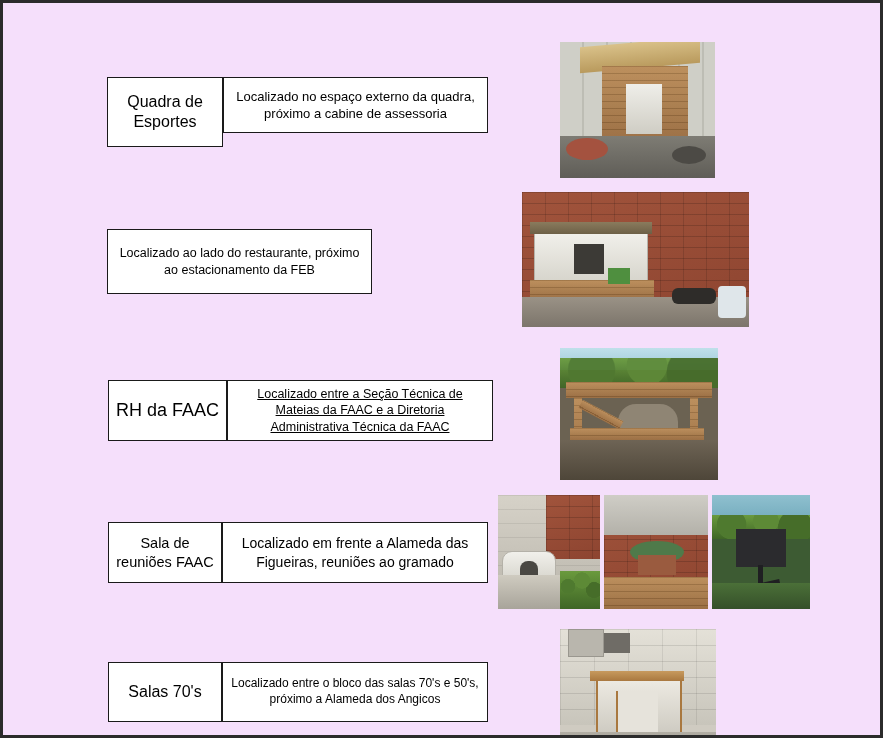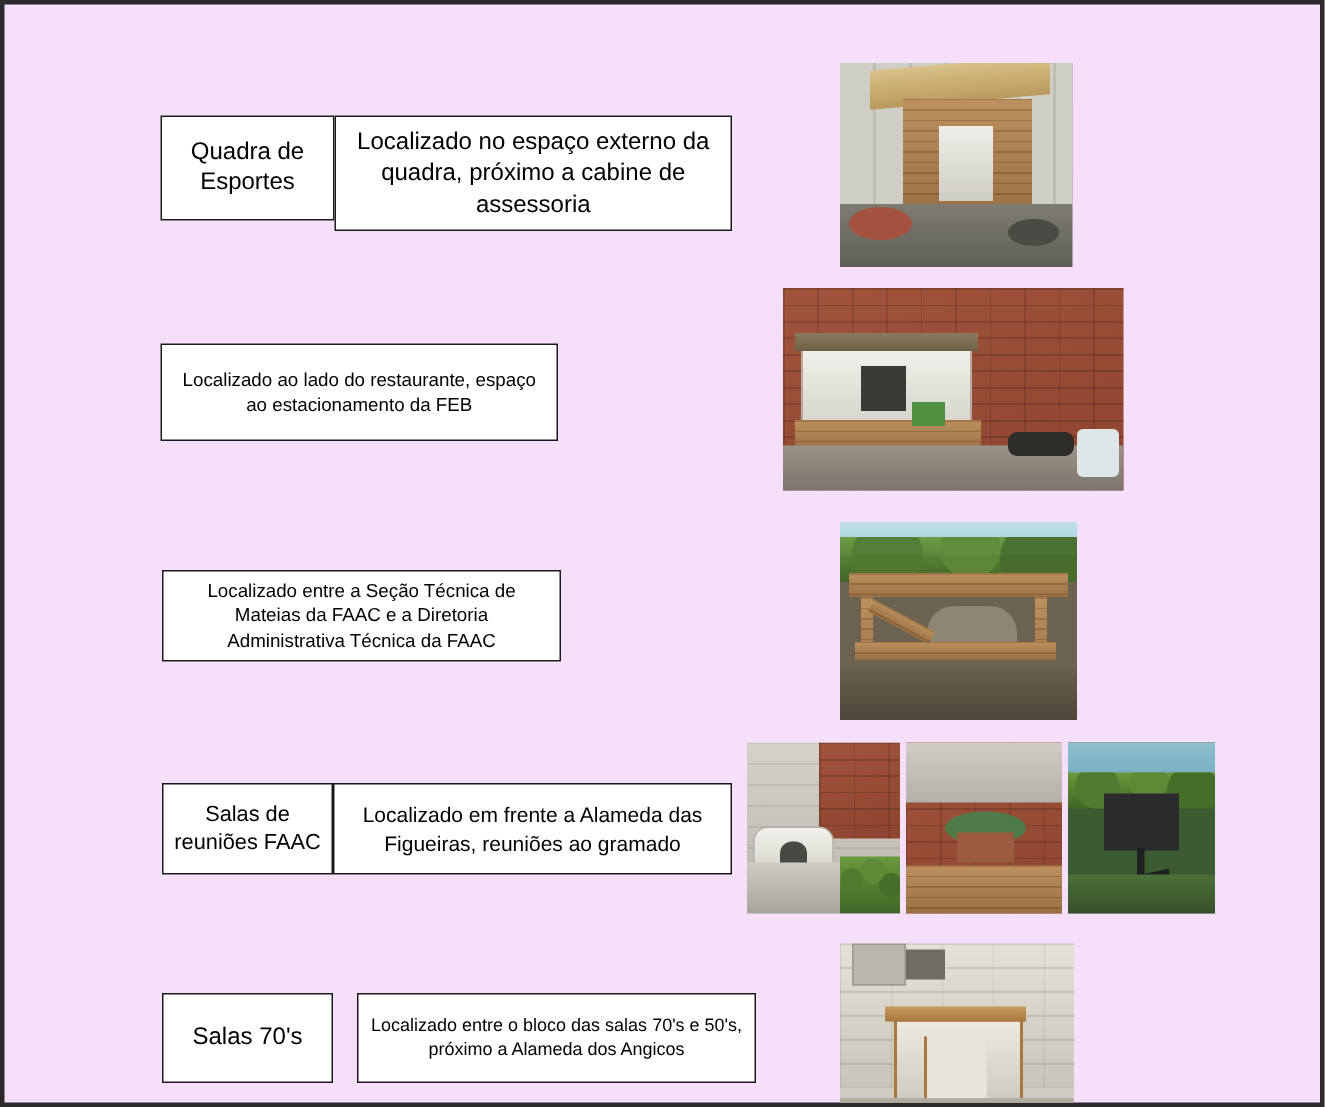--- a/index.html
+++ b/index.html
@@ -96,72 +96,73 @@
       linear-gradient(180deg,#6a9a3d,#3f6626);
   }
 </style>
 </head>
 <body>
 
 <div class="page">
 
   <div class="row" style="left:104px; top:38px;">
     <div class="label-box" style="width:116px; height:70px; font-size:16px;">Quadra de Esportes</div>
-    <div class="desc-box" style="width:265px; height:77px; font-size:16px;">Localizado no espaço externo da quadra, próximo a cabine de assessoria</div>
+    <div class="desc-box" style="width:265px; height:56px; font-size:13px;">Localizado no espaço externo da quadra, próximo a cabine de assessoria</div>
   </div>
 
   <div class="photos" style="left:557px; top:3px;">
     <div class="photo" style="width:155px;height:136px;background:#8e8d86;">
       <div class="ph-wall" style="left:0;top:0;width:155px;height:96px;background:repeating-linear-gradient(to right,#cfcfc7 0 22px,#bdbdb4 22px 24px),linear-gradient(#d4d4cc,#b5b5ad);"></div>
       <div class="ph-roofA" style="left:20px;top:0;width:120px;height:26px;background:linear-gradient(180deg,#d9c189,#b99a5d);transform:skewY(-5deg);"></div>
       <div class="ph-house wood" style="left:42px;top:24px;width:86px;height:78px;"></div>
       <div class="ph-door" style="left:66px;top:42px;width:36px;height:50px;background:linear-gradient(180deg,#efeee9,#cfcdc4);"></div>
       <div class="ph-ground" style="height:42px;background:linear-gradient(180deg,#7e7c74,#5f5d57);"></div>
       <div class="ph-obj" style="left:6px;top:96px;width:42px;height:22px;border-radius:50%;background:#a4523f;"></div>
       <div class="ph-obj" style="left:112px;top:104px;width:34px;height:18px;border-radius:50%;background:#4c4a45;"></div>
     </div>
   </div>
 
   <div class="row" style="left:104px; top:190px;">
-    <div class="desc-box" style="width:265px; height:65px; font-size:12.5px;">Localizado ao lado do restaurante, espaço ao estacionamento da FEB</div>
+    <div class="desc-box" style="width:265px; height:65px; font-size:12.5px;">Localizado ao lado do restaurante, próximo ao estacionamento da FEB</div>
   </div>
 
   <div class="photos" style="left:519px; top:153px;">
     <div class="photo brick" style="width:227px;height:135px;">
       <div class="ph-house" style="left:12px;top:38px;width:112px;height:52px;background:linear-gradient(180deg,#f2f1ec,#d6d4cb);border:1px solid #b6b3aa;"></div>
       <div class="ph-roofA" style="left:8px;top:30px;width:122px;height:12px;background:linear-gradient(180deg,#8a7b5d,#6d6047);"></div>
       <div class="ph-obj" style="left:52px;top:52px;width:30px;height:30px;background:#3c3a36;"></div>
       <div class="ph-obj wood" style="left:8px;top:88px;width:124px;height:20px;"></div>
       <div class="ph-obj" style="left:86px;top:76px;width:22px;height:16px;background:#4f8f3f;"></div>
       <div class="ph-ground" style="height:30px;background:linear-gradient(180deg,#9a9286,#7c756b);"></div>
       <div class="ph-obj" style="left:150px;top:96px;width:44px;height:16px;border-radius:6px;background:#2e2c29;"></div>
       <div class="ph-obj" style="left:196px;top:94px;width:28px;height:32px;border-radius:4px;background:#dfe6ea;"></div>
     </div>
   </div>
 
   <div class="row" style="left:105px; top:341px;">
-    <div class="desc-box" style="width:266px; height:61px; font-size:12.5px;">Localizado entre a Seção Técnica de Mateias da FAAC e a Diretoria Administrativa Técnica da FAAC</div>
+    <div class="label-box" style="width:119px; height:61px; font-size:18px;">RH da FAAC</div>
+    <div class="desc-box" style="width:266px; height:61px; font-size:12.5px;text-decoration:underline;">Localizado entre a Seção Técnica de Mateias da FAAC e a Diretoria Administrativa Técnica da FAAC</div>
   </div>
 
   <div class="photos" style="left:557px; top:309px;">
     <div class="photo" style="width:158px;height:132px;background:#6b6252;">
       <div class="ph-sky" style="top:0;height:22px;background:linear-gradient(180deg,#bfe0ea,#9ec9d8);"></div>
       <div class="foliage" style="position:absolute;left:0;top:10px;width:158px;height:30px;opacity:.95;"></div>
       <div class="ph-roofA wood" style="left:6px;top:34px;width:146px;height:16px;"></div>
       <div class="ph-obj wood" style="left:14px;top:50px;width:8px;height:60px;"></div>
       <div class="ph-obj wood" style="left:130px;top:50px;width:8px;height:60px;"></div>
       <div class="ph-obj" style="left:58px;top:56px;width:60px;height:26px;background:#8f8574;border-radius:18px 18px 0 0;"></div>
       <div class="ph-obj wood" style="left:10px;top:80px;width:134px;height:12px;"></div>
       <div class="ph-obj wood" style="left:18px;top:62px;width:46px;height:9px;transform:rotate(28deg);"></div>
       <div class="ph-ground" style="height:40px;background:linear-gradient(180deg,#6e6455,#4e4639);"></div>
     </div>
   </div>
 
   <div class="row" style="left:105px; top:483px;">
-    <div class="label-box" style="width:114px; height:61px; font-size:14.5px;">Salas de reuniões FAAC</div>
+    <div class="label-box" style="width:114px; height:61px; font-size:14.5px;">Sala de reuniões FAAC</div>
     <div class="desc-box" style="width:266px; height:61px; font-size:14px;">Localizado em frente a Alameda das Figueiras, reuniões ao gramado</div>
   </div>
 
   <div class="photos" style="left:495px; top:456px;">
     <div class="photo concrete" style="width:102px;height:114px;">
       <div class="ph-wall brick" style="left:48px;top:0;width:54px;height:64px;"></div>
       <div class="ph-house" style="left:4px;top:56px;width:52px;height:34px;background:linear-gradient(180deg,#f1f0eb,#d2d0c7);border:1px solid #b4b1a8;border-radius:10px 10px 0 0;"></div>
       <div class="ph-obj" style="left:22px;top:66px;width:18px;height:22px;background:#4a4843;border-radius:8px 8px 0 0;"></div>
       <div class="ph-ground" style="height:34px;background:linear-gradient(180deg,#cfcbc0,#a8a49a);"></div>
       <div class="foliage" style="position:absolute;left:62px;top:76px;width:40px;height:38px;"></div>
@@ -175,21 +176,21 @@
     <div class="photo" style="width:98px;height:114px;background:#3d5b33;">
       <div class="ph-sky" style="top:0;height:30px;background:linear-gradient(180deg,#8fc0cf,#6fa8ba);"></div>
       <div class="foliage" style="position:absolute;left:0;top:20px;width:98px;height:24px;"></div>
       <div class="ph-obj" style="left:24px;top:34px;width:50px;height:38px;background:#2b2b2e;"></div>
       <div class="ph-obj" style="left:46px;top:70px;width:5px;height:26px;background:#1f1f22;"></div>
       <div class="ph-obj" style="left:30px;top:88px;width:38px;height:4px;background:#1f1f22;transform:rotate(-12deg);"></div>
       <div class="ph-ground" style="height:26px;background:linear-gradient(180deg,#4b7038,#35502a);"></div>
     </div>
   </div>
 
-  <div class="row" style="left:105px; top:623px;gap:16px;">
+  <div class="row" style="left:105px; top:623px;">
     <div class="label-box" style="width:114px; height:60px; font-size:16px;">Salas 70's</div>
     <div class="desc-box" style="width:266px; height:60px; font-size:12px;">Localizado entre o bloco das salas 70's e 50's, próximo a Alameda dos Angicos</div>
   </div>
 
   <div class="photos" style="left:557px; top:590px;">
     <div class="photo" style="width:156px;height:131px;background:#cfcbc1;">
       <div class="ph-wall" style="left:0;top:0;width:156px;height:96px;background:repeating-linear-gradient(to bottom, rgba(0,0,0,0.10) 0 1px, rgba(0,0,0,0) 1px 16px),repeating-linear-gradient(to right, rgba(0,0,0,0.08) 0 1px, rgba(0,0,0,0) 1px 34px),linear-gradient(180deg,#e4e1d8,#c8c5bb);"></div>
       <div class="ph-obj" style="left:8px;top:0;width:34px;height:26px;background:#b9b6ad;border:1px solid #9a978f;"></div>
       <div class="ph-obj" style="left:44px;top:4px;width:26px;height:20px;background:#6f6c66;"></div>
       <div class="ph-house" style="left:36px;top:50px;width:82px;height:54px;background:linear-gradient(180deg,#ece9e1,#cdcac1);border:2px solid #a9783f;"></div>

